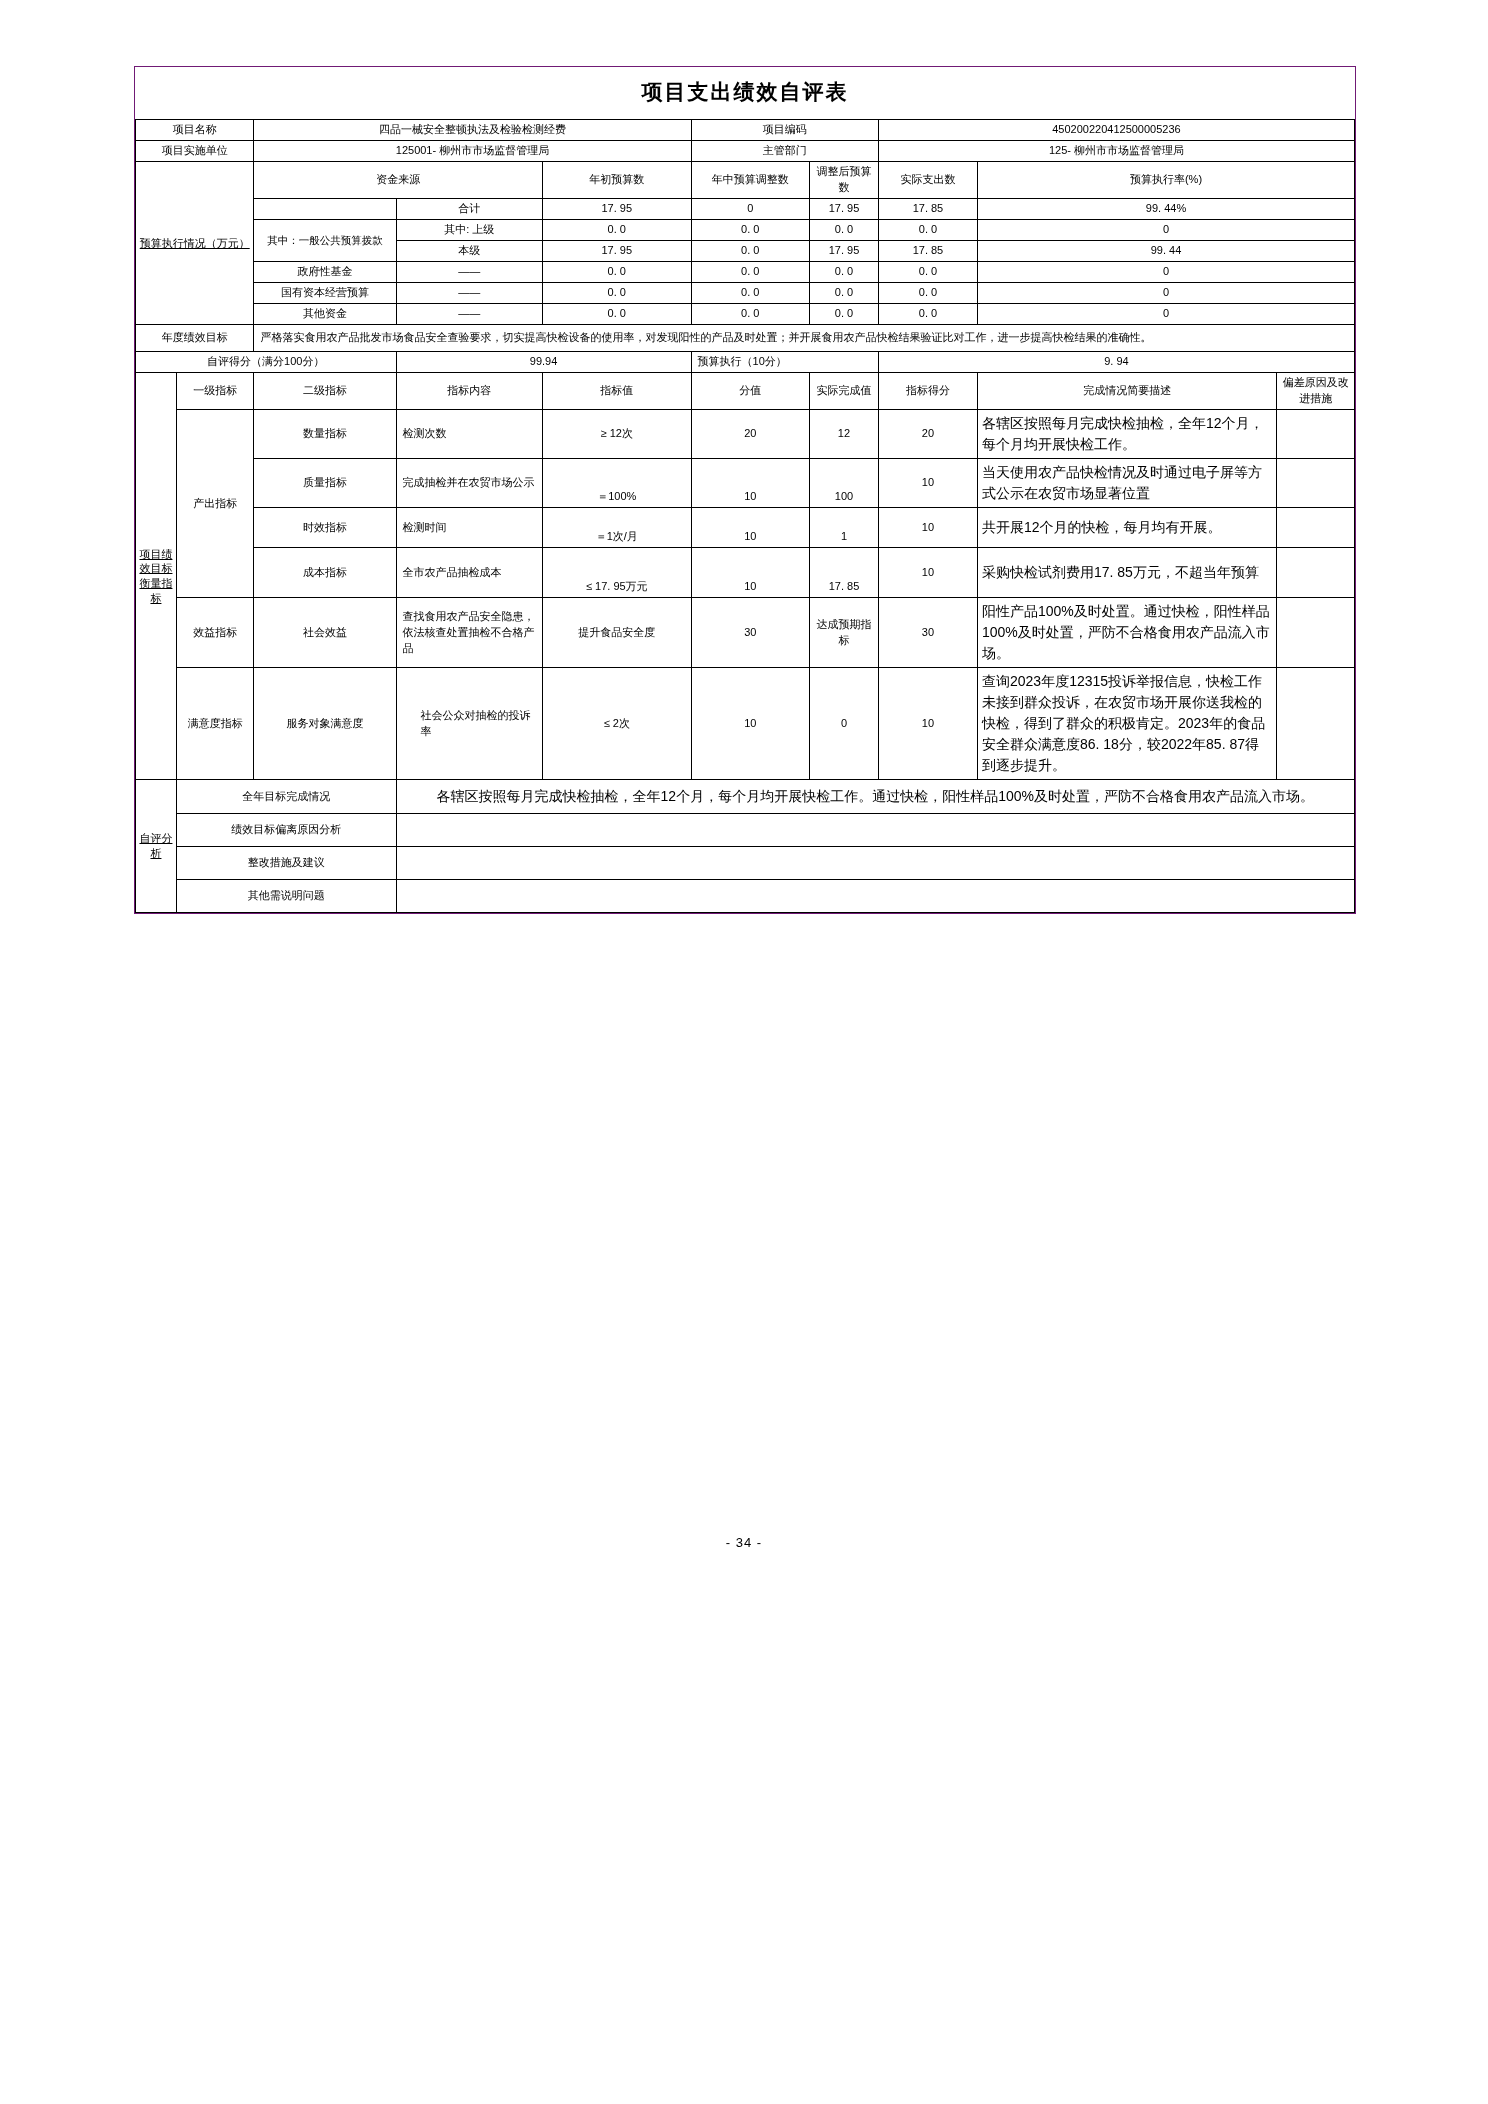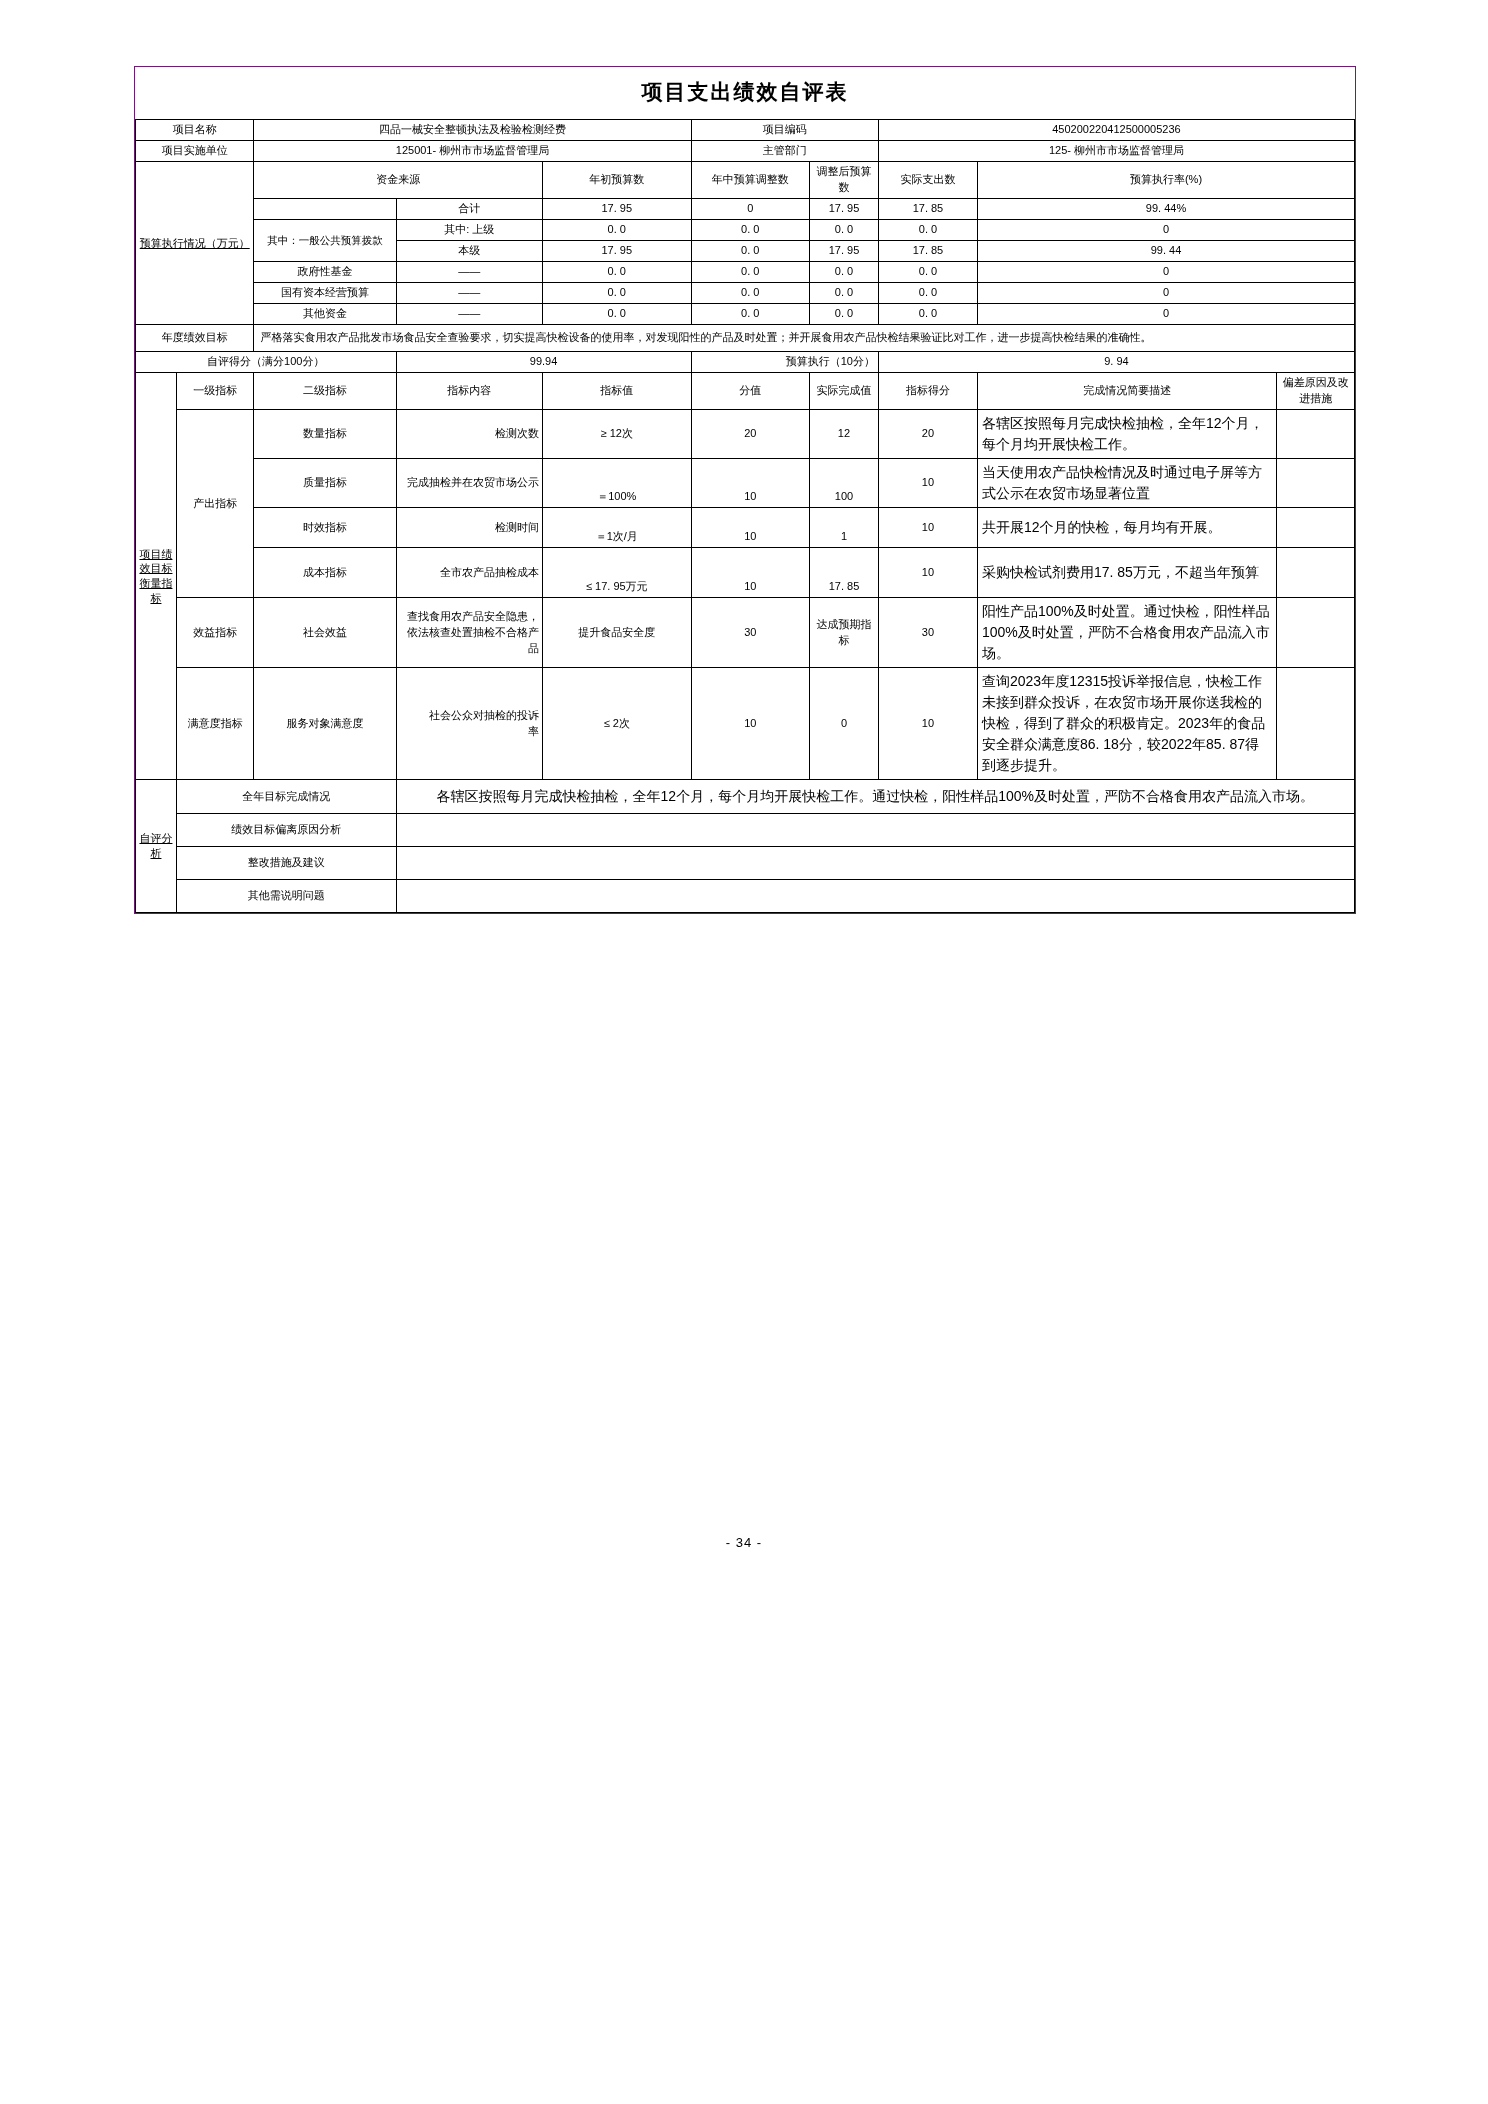--- a/index.html
+++ b/index.html
@@ -46,21 +46,21 @@
     font-size: 21px;
     font-weight: bold;
     letter-spacing: 2px;
     padding: 10px 0 12px 0;
     border: 1px solid #000;
     border-top: none;
     border-left: none;
     border-right: none;
   }
   .title-row td { border-left: none; border-right: none; border-top: none; }
-  .left { text-align: right; }
+  .left { text-align: left; }
   .vert-label {
     font-size: 11px;
     line-height: 1.35;
     text-decoration: underline;
   }
   .small { font-size: 10.5px; }
   .desc {
     text-align: left;
     padding: 3px 4px;
     font-size: 14px;
@@ -247,21 +247,21 @@
         <td style="vertical-align:bottom">＝1次/月</td>
         <td style="vertical-align:bottom">10</td>
         <td style="vertical-align:bottom">1</td>
         <td>10</td>
         <td colspan="2" class="desc">共开展12个月的快检，每月均有开展。</td>
         <td></td>
       </tr>
 
       <tr style="height:50px">
         <td>成本指标</td>
-        <td class="left" style="padding-left:24px">全市农产品抽检成本</td>
+        <td class="left" style="padding-left:6px">全市农产品抽检成本</td>
         <td style="vertical-align:bottom">≤ 17. 95万元</td>
         <td style="vertical-align:bottom">10</td>
         <td style="vertical-align:bottom">17. 85</td>
         <td>10</td>
         <td colspan="2" class="desc">采购快检试剂费用17. 85万元，不超当年预算</td>
         <td></td>
       </tr>
 
       <tr style="height:64px">
         <td>效益指标</td>

